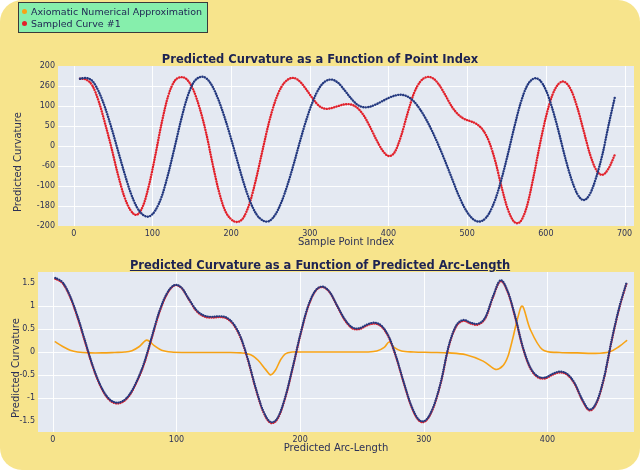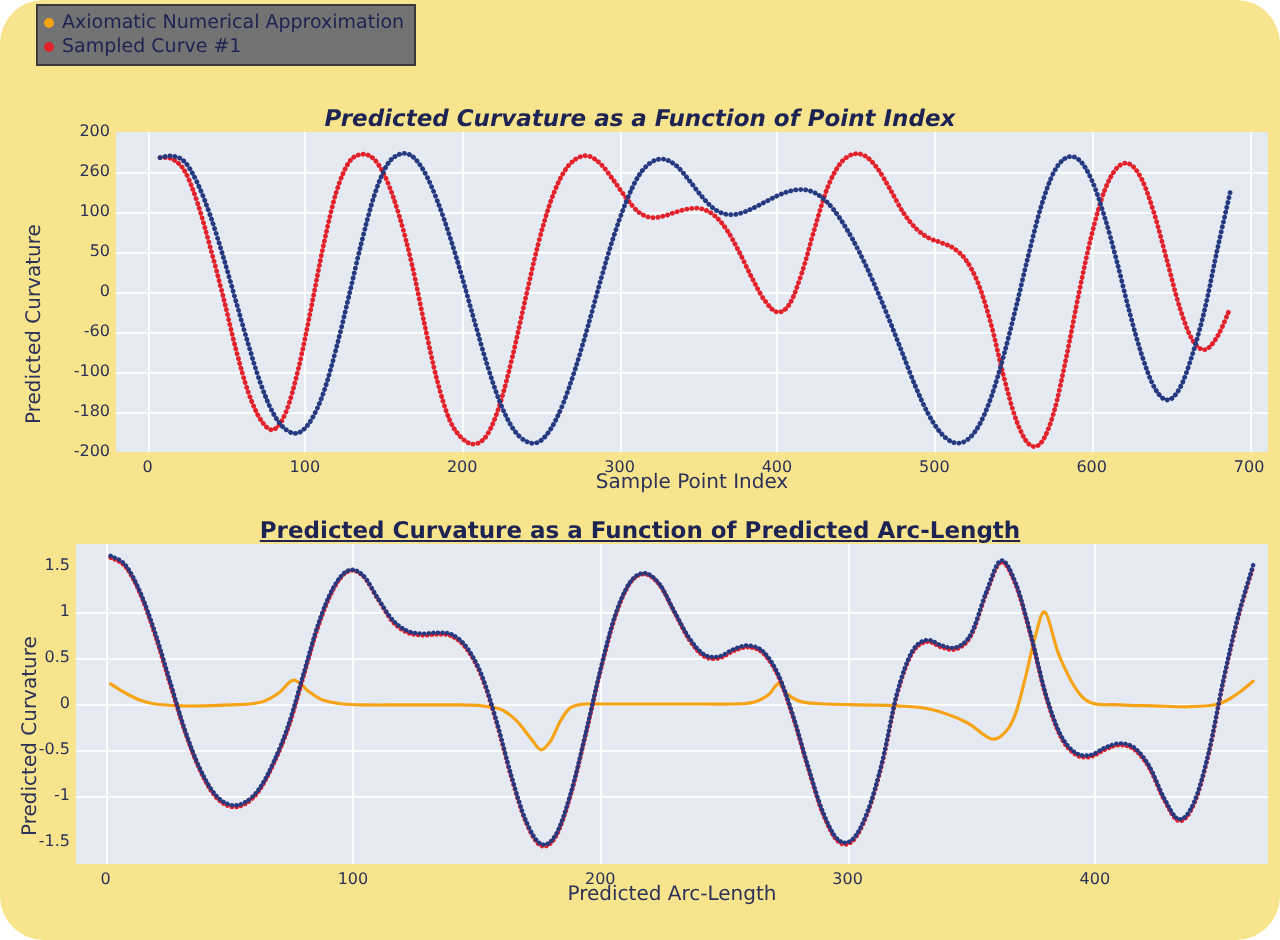--- a/index.html
+++ b/index.html
@@ -68,21 +68,21 @@
     font-size: 10px;
     white-space: nowrap;
     transform-origin: 0 0;
     transform: rotate(-90deg);
   }
 
   #legend-box {
     position: absolute;
     left: 18px;
     top: 2px;
-    background: #737373;
+    background: #86efac;
     border: 1px solid #3a3a3a;
     padding: 2px 5px 3px 3px;
     box-sizing: border-box;
     z-index: 40;
   }
   .legend-row {
     display: flex;
     align-items: center;
     height: 12px;
   }
@@ -115,21 +115,21 @@
     <div class="legend-row">
       <span class="legend-marker" style="background:#f7a316"></span>
       <span class="legend-text">Axiomatic Numerical Approximation</span>
     </div>
     <div class="legend-row">
       <span class="legend-marker" style="background:#e2212b"></span>
       <span class="legend-text">Sampled Curve #1</span>
     </div>
   </div>
 
-  <div class="chart-title" style="top:52px;font-style:italic;">Predicted Curvature as a Function of Point Index</div>
+  <div class="chart-title" style="top:52px;">Predicted Curvature as a Function of Point Index</div>
 
   <div id="panel1" class="plot-panel" style="left:58px; top:66px; width:576px; height:160px;">
       <div class="grid-v" style="left: 15.7377px;"></div>
       <div class="grid-v" style="left: 94.4262px;"></div>
       <div class="grid-v" style="left: 173.115px;"></div>
       <div class="grid-v" style="left: 251.803px;"></div>
       <div class="grid-v" style="left: 330.492px;"></div>
       <div class="grid-v" style="left: 409.18px;"></div>
       <div class="grid-v" style="left: 487.869px;"></div>
       <div class="grid-v" style="left: 566.557px;"></div>

